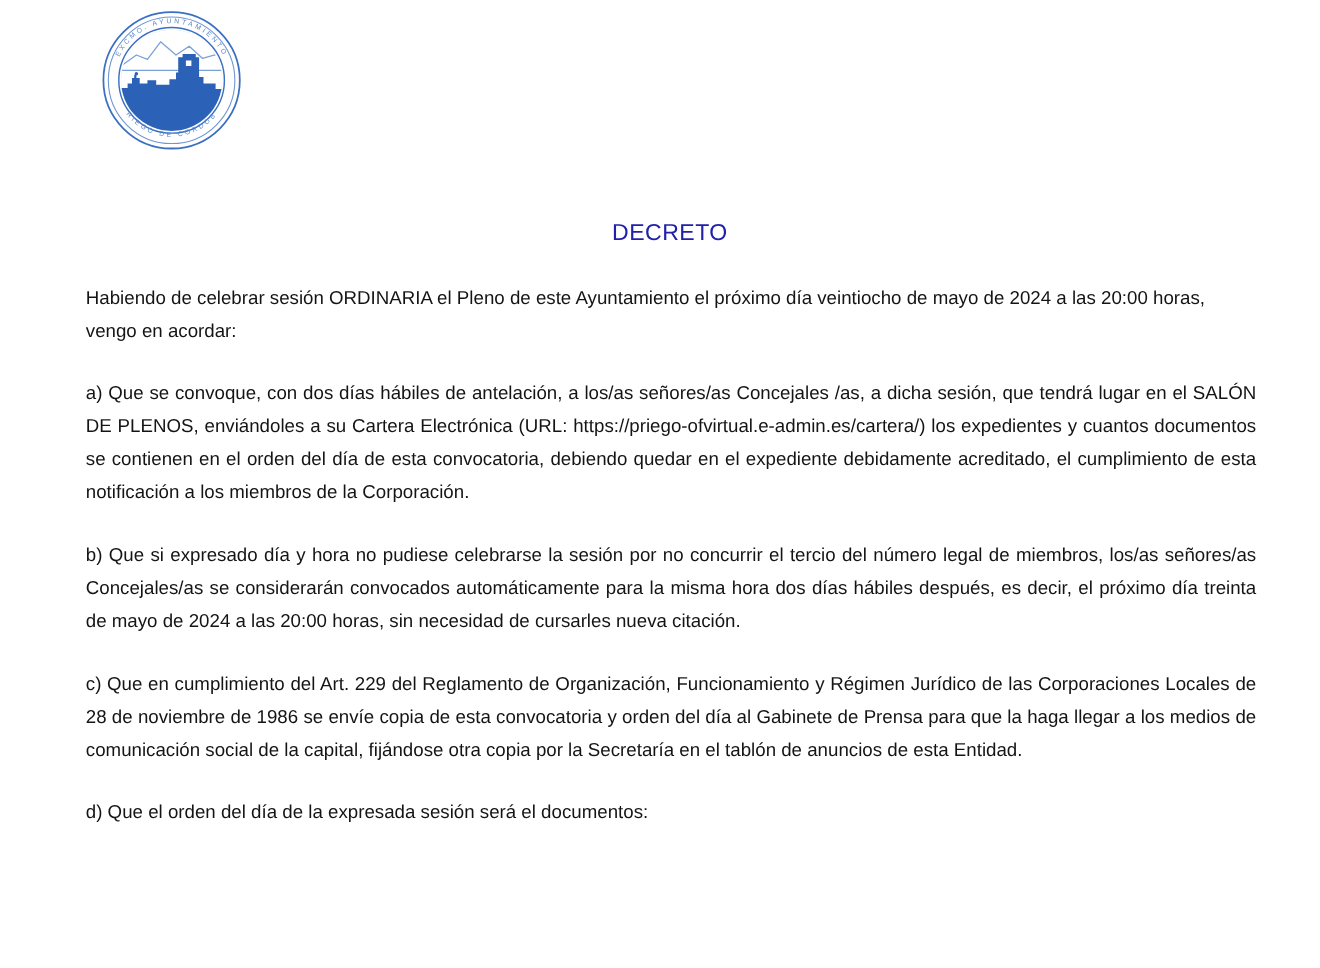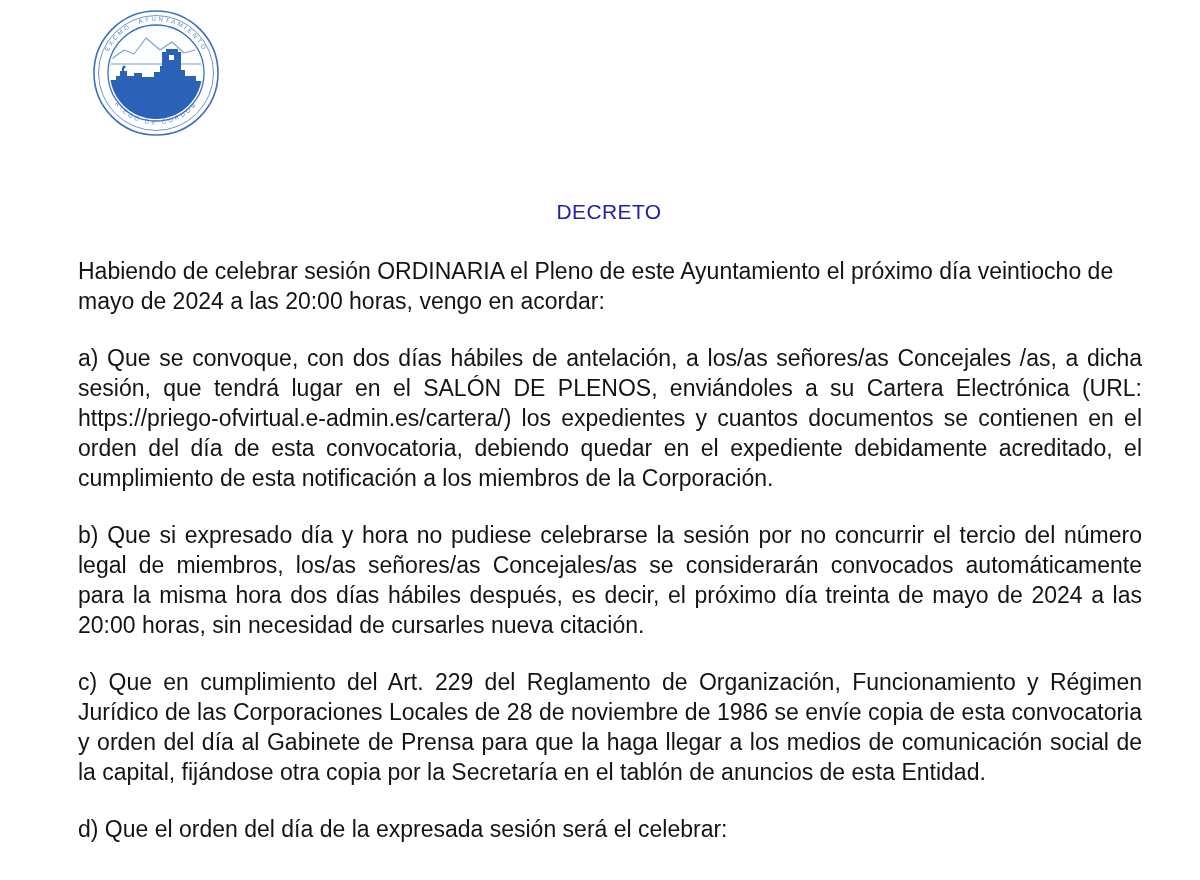--- a/index.html
+++ b/index.html
@@ -54,21 +54,21 @@
 
   
   .body-text {
     position: absolute;
     left: 78px;
     top: 256px;
     width: 1064px;
   }
   .para {
     margin: 0 0 27px 0;
-    font-size: 23px;
+    font-size: 17px;
     line-height: 30px;
     text-align: justify;
     text-justify: inter-word;
     color: #141414;
     font-family: "Liberation Sans", sans-serif;
   }
   .para:last-child {
     margin-bottom: 0;
   }
   .para.lead {
@@ -129,16 +129,16 @@
 
   <div class="body-text">
     <p class="para lead">Habiendo de celebrar sesión ORDINARIA el Pleno de este Ayuntamiento el próximo día veintiocho de mayo de 2024 a las 20:00 horas, vengo en acordar:</p>
 
     <p class="para">a) Que se convoque, con dos días hábiles de antelación, a los/as señores/as Concejales /as, a dicha sesión, que tendrá lugar en el SALÓN DE PLENOS, enviándoles a su Cartera Electrónica (URL: https://priego-ofvirtual.e-admin.es/cartera/) los expedientes y cuantos documentos se contienen en el orden del día de esta convocatoria, debiendo quedar en el expediente debidamente acreditado, el cumplimiento de esta notificación a los miembros de la Corporación.</p>
 
     <p class="para">b) Que si expresado día y hora no pudiese celebrarse la sesión por no concurrir el tercio del número legal de miembros, los/as señores/as Concejales/as se considerarán convocados automáticamente para la misma hora dos días hábiles después, es decir, el próximo día treinta de mayo de 2024 a las 20:00 horas, sin necesidad de cursarles nueva citación.</p>
 
     <p class="para">c) Que en cumplimiento del Art. 229 del Reglamento de Organización, Funcionamiento y Régimen Jurídico de las Corporaciones Locales de 28 de noviembre de 1986 se envíe copia de esta convocatoria y orden del día al Gabinete de Prensa para que la haga llegar a los medios de comunicación social de la capital, fijándose otra copia por la Secretaría en el tablón de anuncios de esta Entidad.</p>
 
-    <p class="para last">d) Que el orden del día de la expresada sesión será el celebrar:</p>
+    <p class="para last">d) Que el orden del día de la expresada sesión será el documentos:</p>
   </div>
 
 </div>
 
 </body></html>

